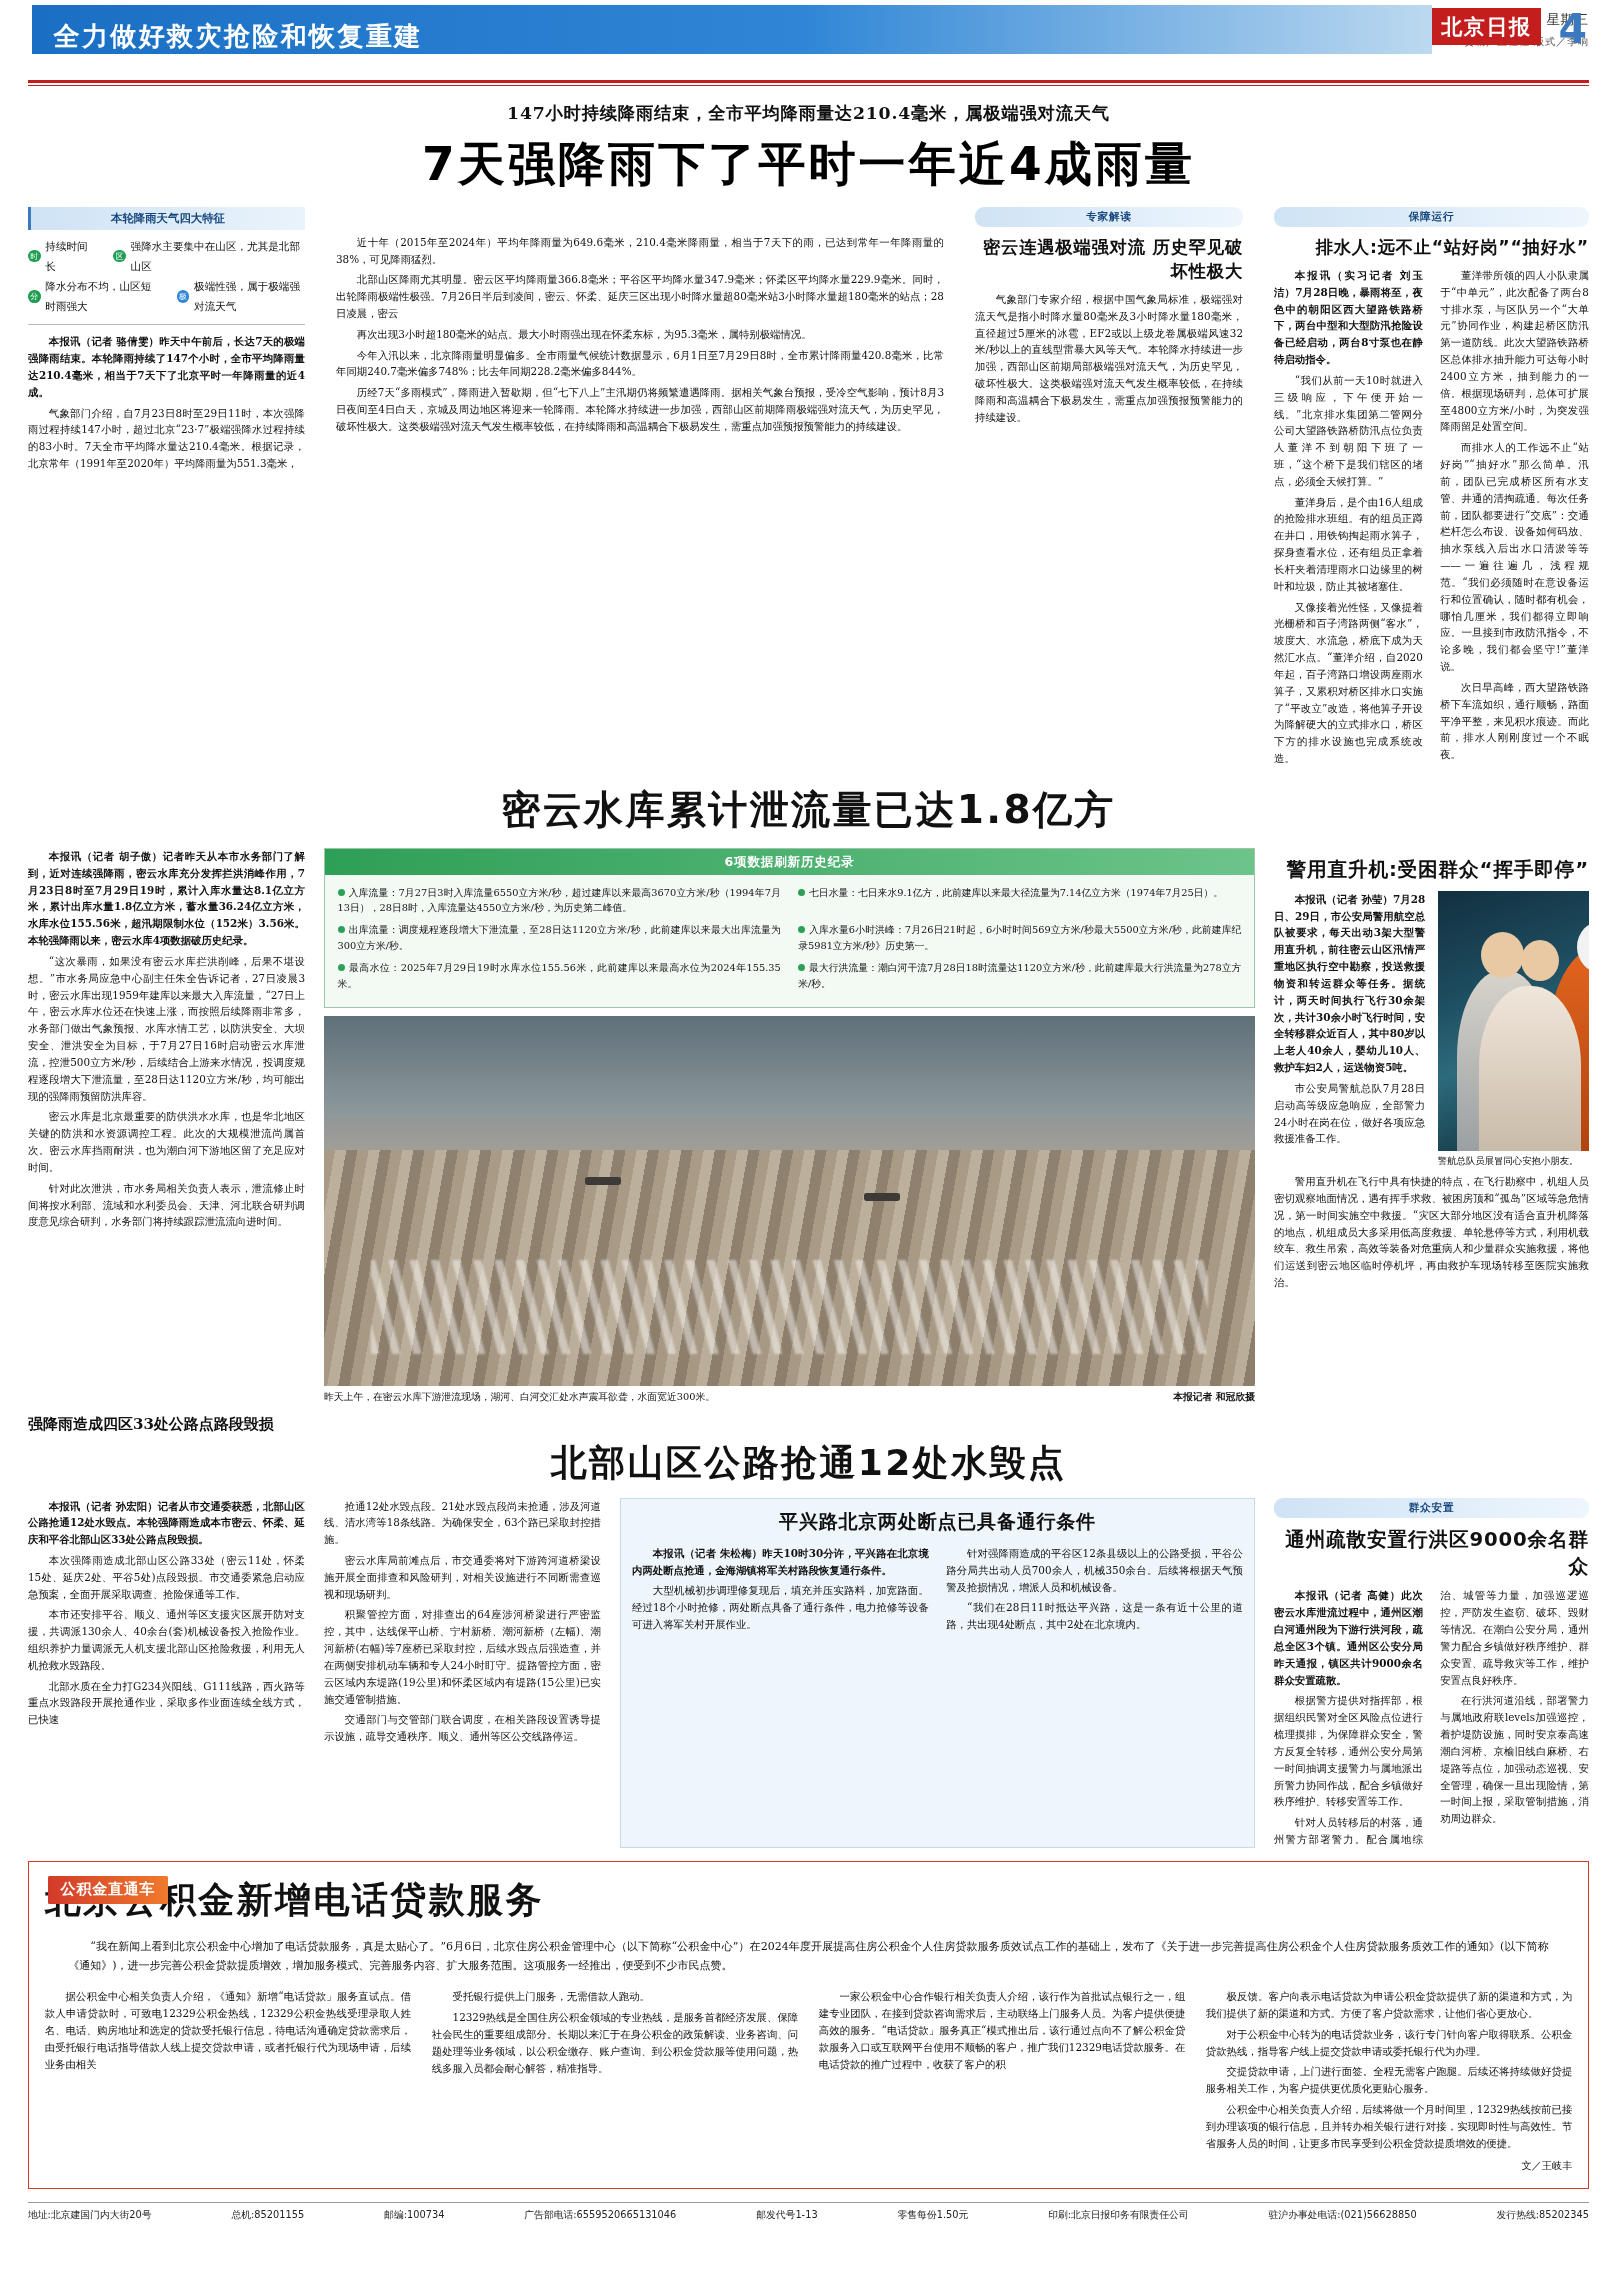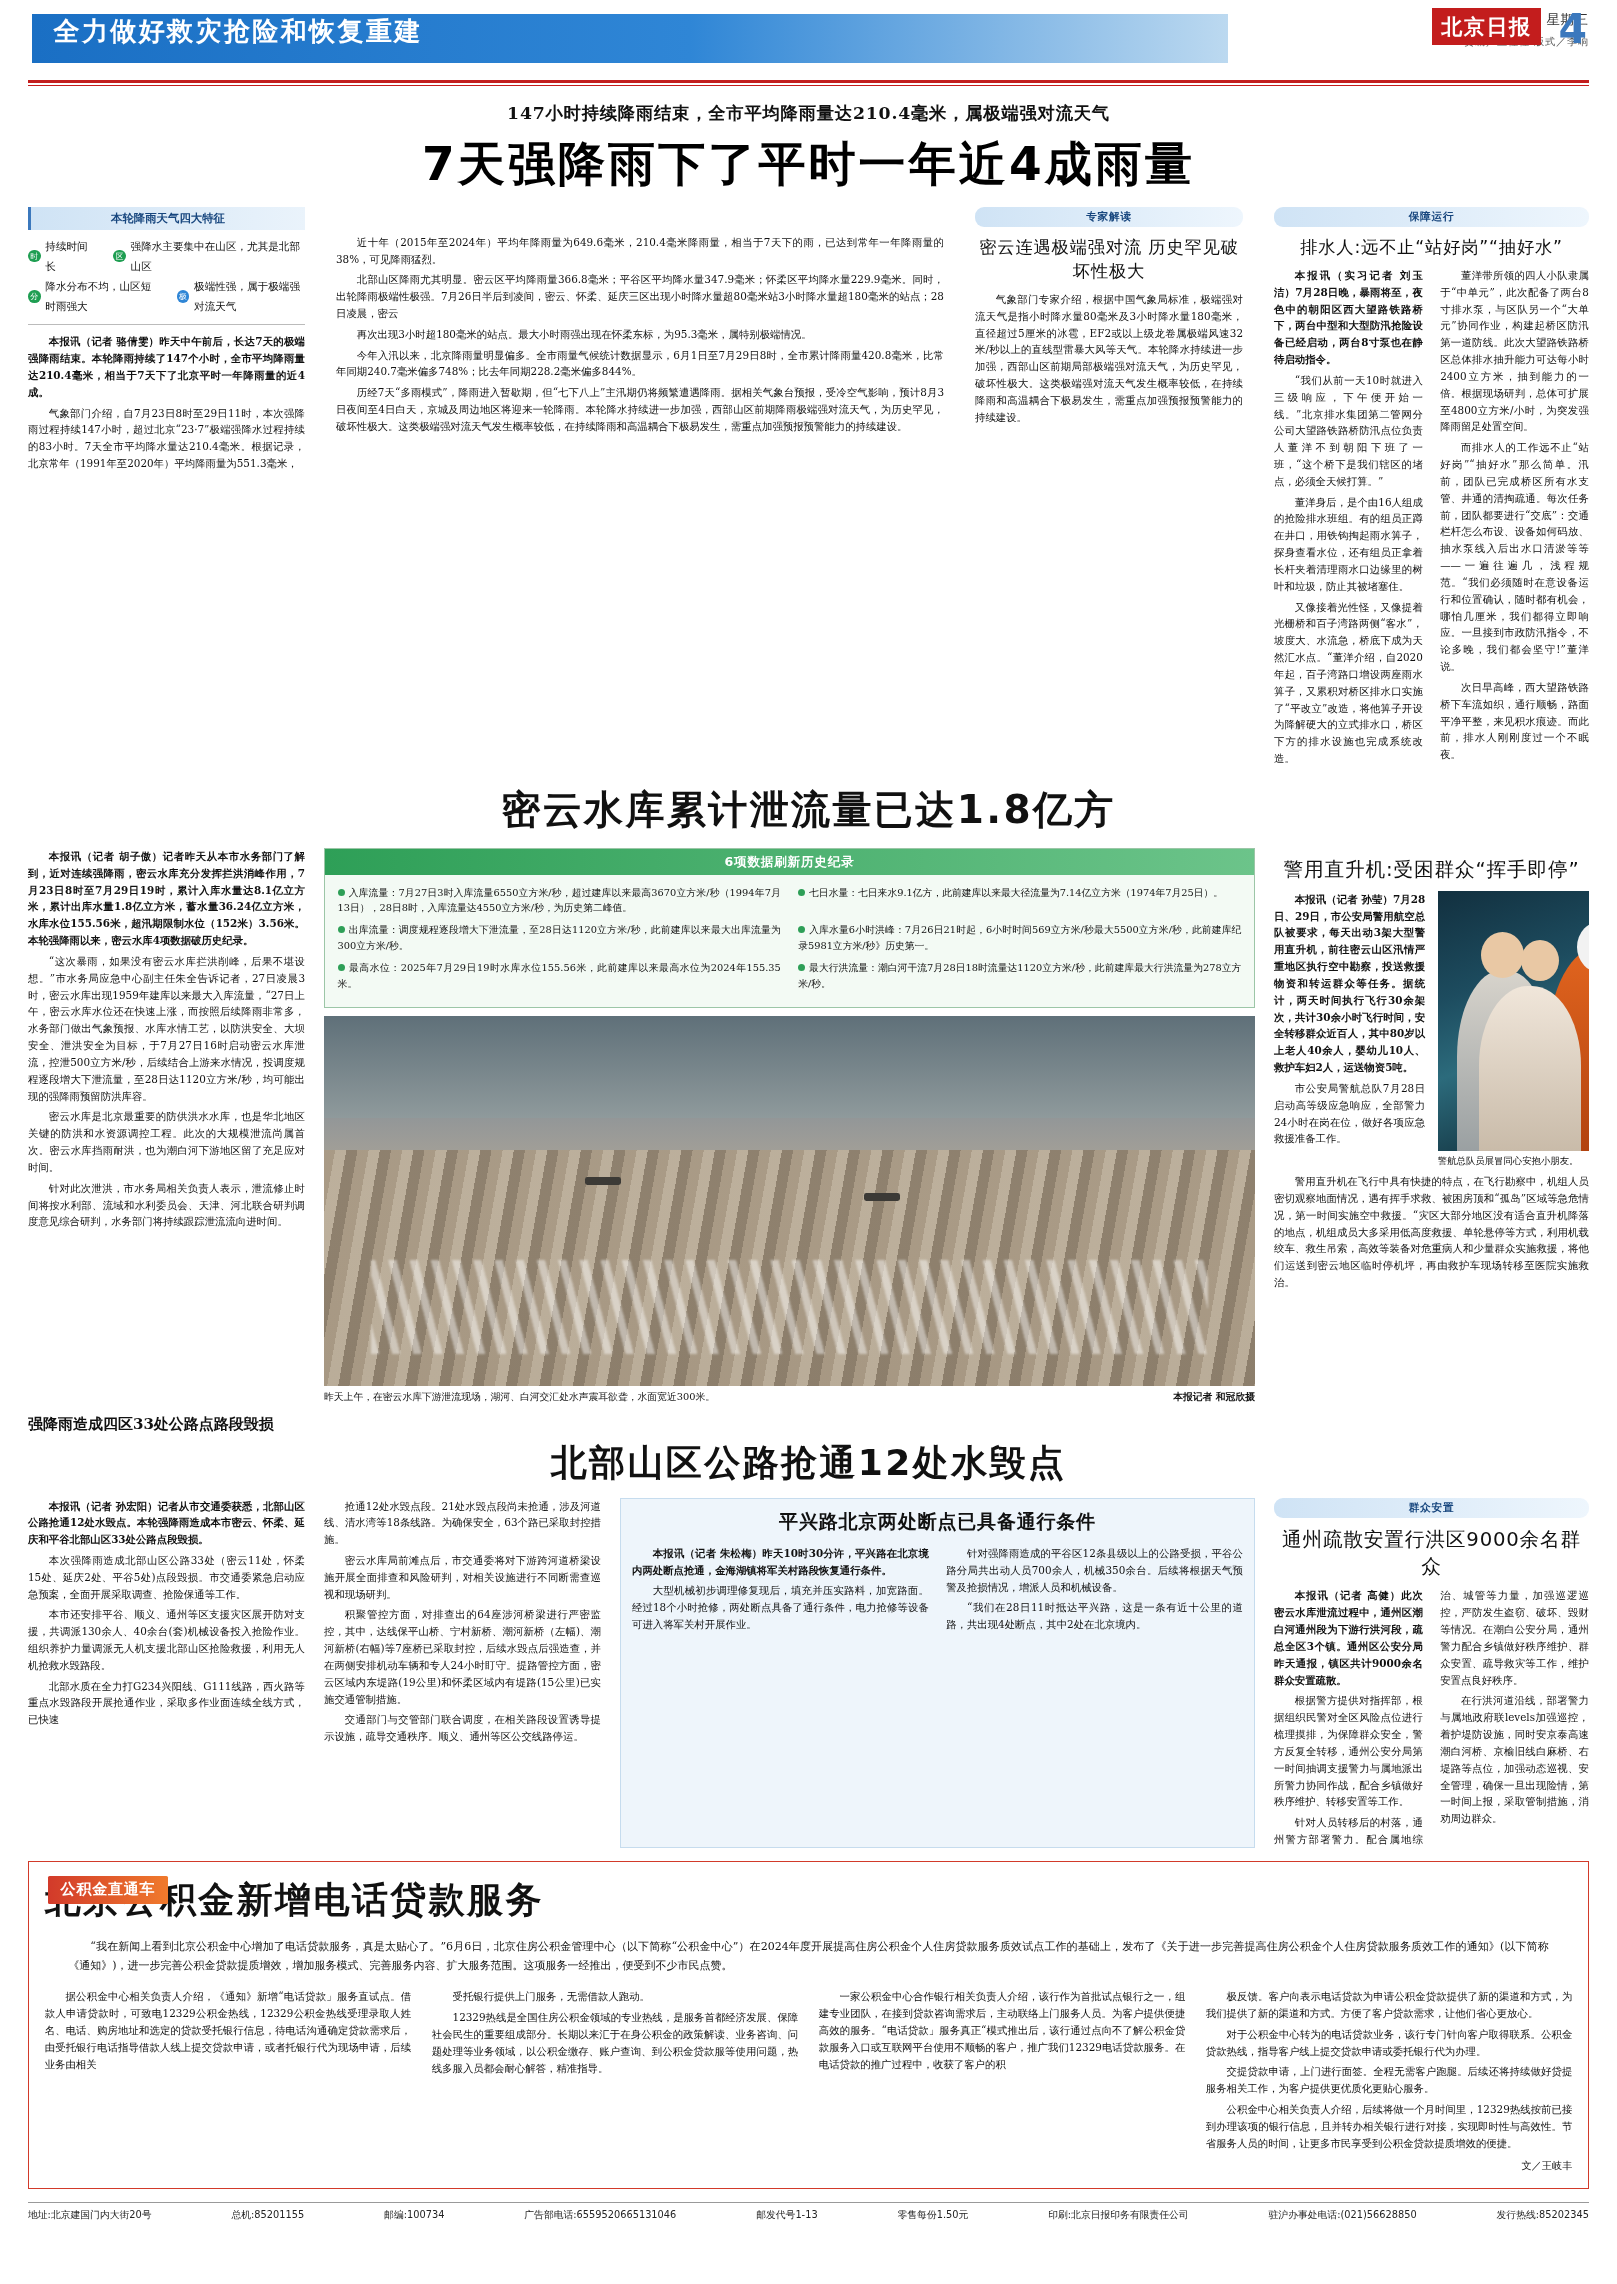--- a/index.html
+++ b/index.html
@@ -9,23 +9,23 @@
     background:#ffffff;
     font-family:"DejaVu Serif", serif;
     color:#111;
     position:relative;
   }
   .page { position:relative; width:1617px; height:2284px; padding:0; }
 
   
   .masthead { position:relative; height:87px; }
   .mast-banner {
-    position:absolute; left:31.5px; top:14px; width:1196px; height:49px;
+    position:absolute; left:31.5px; top:5px; width:1400px; height:49px;
     background:linear-gradient(90deg,#1a6fc4 0%, #2f86d6 55%, #bcd9f0 100%);
-    display:flex; align-items:flex-start;
+    display:flex; align-items:flex-end;
   }
   .mast-banner .txt {
     font-family:"DejaVu Sans", sans-serif;
     font-weight:bold; color:#fff; font-size:26px; letter-spacing:2.4px;
     margin-left:22px;
   }
   .mast-right { position:absolute; right:28px; top:11px; text-align:right; }
   .mast-date { font-family:"DejaVu Sans", sans-serif; font-size:13.4px; color:#333; letter-spacing:0.8px;}
   .mast-credits { font-family:"DejaVu Sans", sans-serif; font-size:10.2px; color:#555; margin-top:5.5px; letter-spacing:0.8px;}
   .mast-logo {
@@ -149,22 +149,22 @@
   .heli-photo .head { position:absolute; border-radius:50%; background:#e9c8a4;}
   .photo-cap { font-size:9.4px; margin-top:4.7px; }
 
   
   .tag-bar {
     background:linear-gradient(90deg,#cfe3f5,#eef6fd);
     text-align:center; font-weight:bold; font-size:10.6px; color:#17467e;
     padding:3.1px 0; font-family:Liberation Mono, monospace; letter-spacing:0.8px;border-radius:9px;
   }
   h3.art-title {
-    font-family:"DejaVu Sans", sans-serif; font-weight:normal;
-    text-align:center; font-size:19.7px; margin:7.9px 0 7.9px 0; letter-spacing:0.8px;
+    font-family:"DejaVu Sans", sans-serif; font-weight:bold;
+    text-align:right; font-size:19.7px; margin:7.9px 0 7.9px 0; letter-spacing:0.8px;
   }
   h3.art-title.sm { font-size:17.3px; }
 
   
   .bottom-box { border:1.6px solid #d23a2a; margin:12.6px 28px 0 28px; padding:11px 15.7px 14px 15.7px; position:relative;}
   .gjj-badge {
     position:absolute; left:19px; top:14px;
     background:linear-gradient(90deg,#d23a2a,#f07a2c); color:#fff; font-weight:bold;
     font-size:15px; padding:4.7px 12.6px; font-family:"DejaVu Sans", sans-serif;
     border-radius:1.6px; letter-spacing:0.8px;

